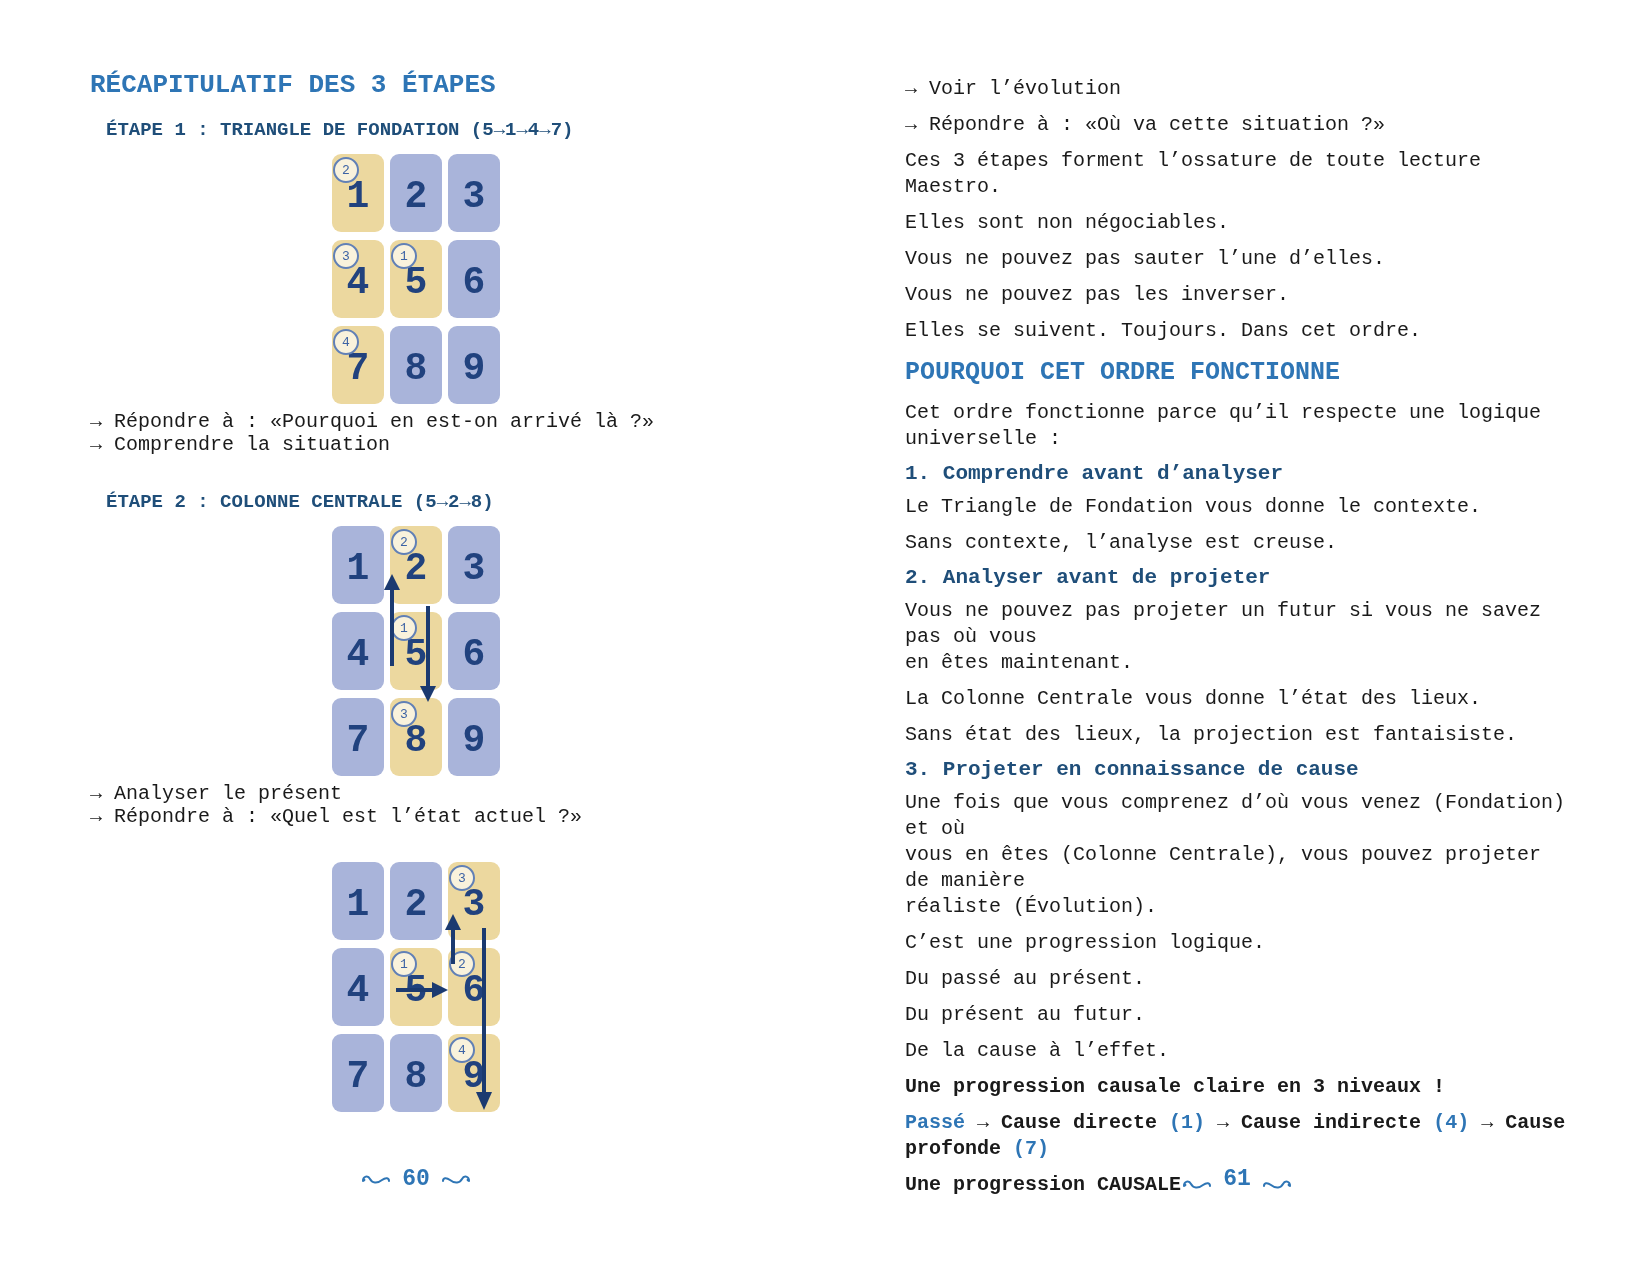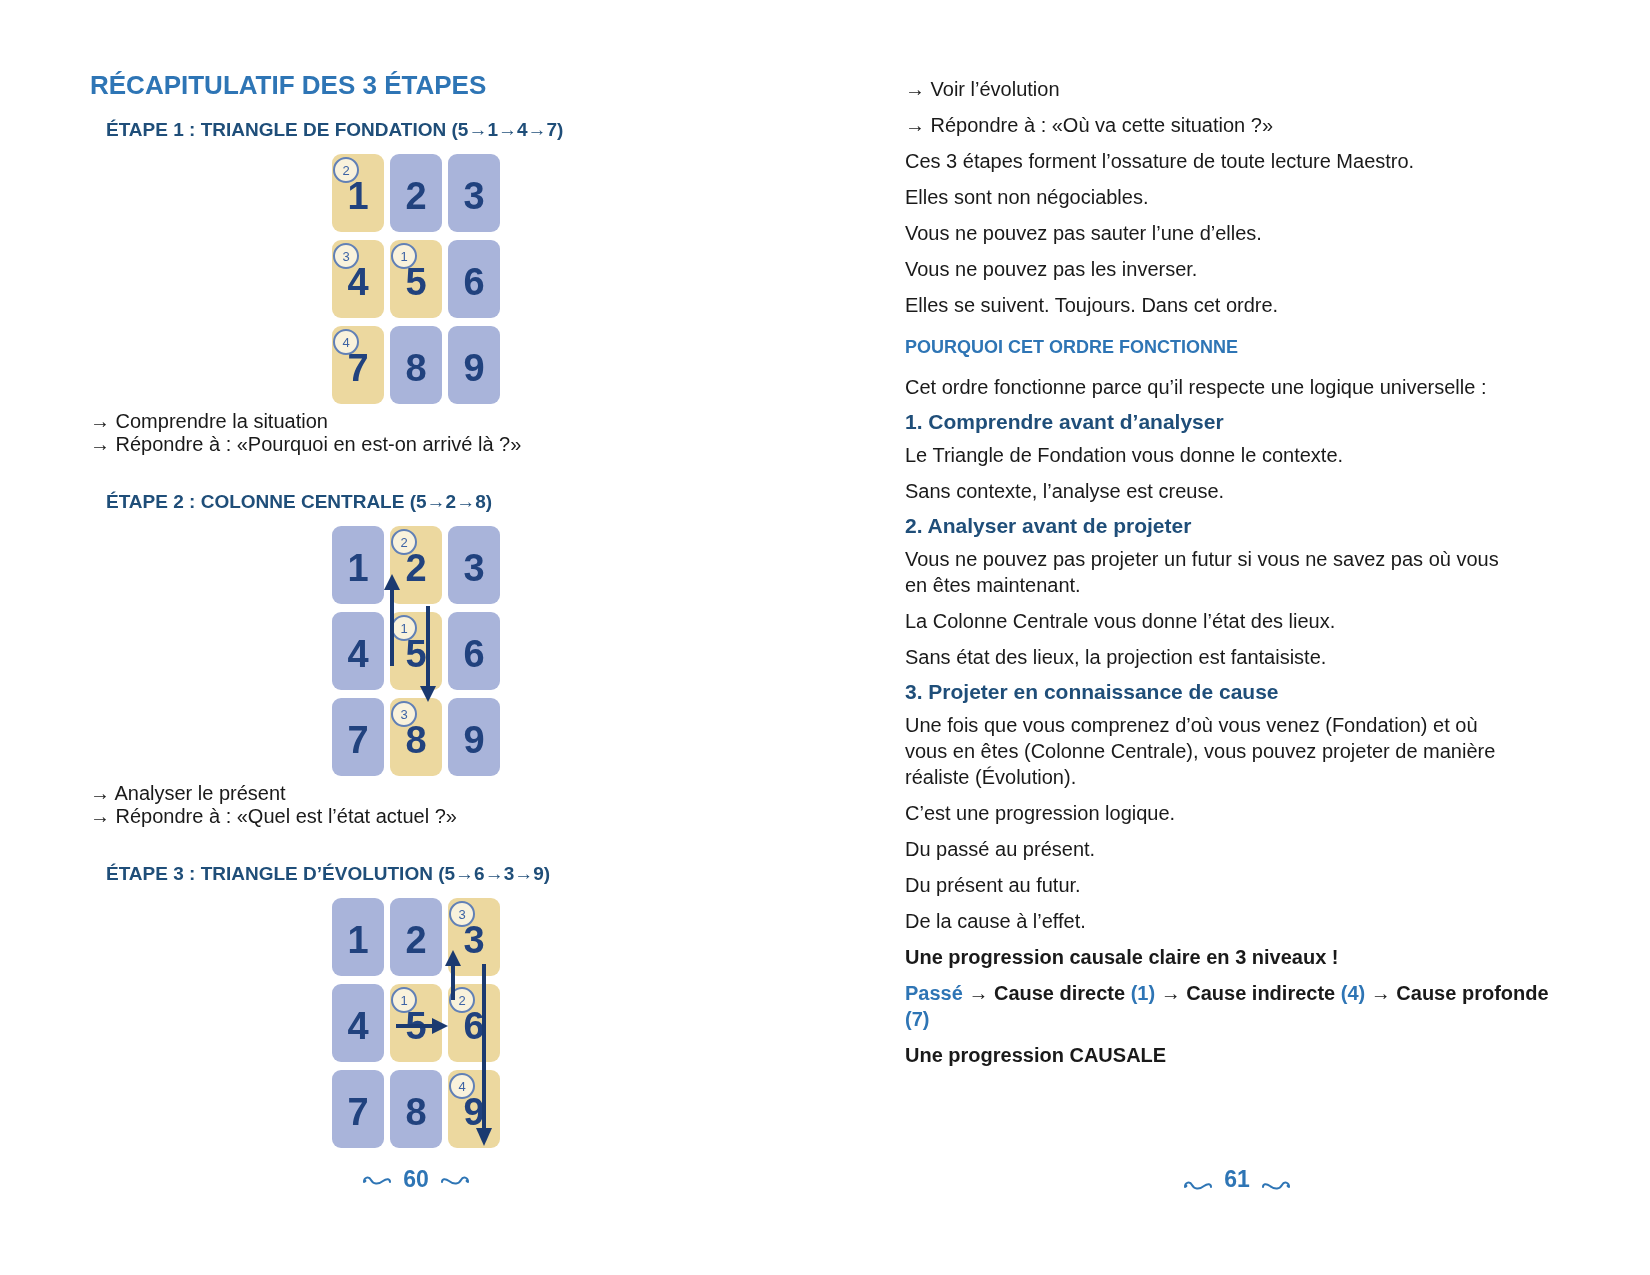--- a/index.html
+++ b/index.html
@@ -10,21 +10,21 @@
     --card_number_navy:#21427e;
     --badge_bg:#f9f2dc;
     --badge_border:#6180b6;
     --badge_text:#3d63a5;
     --arrow_navy:#1b3a70;
     --body_ink:#1a1a1a;
   }
   html,body{margin:0;padding:0;background:#ffffff;}
   .spread{
     position:relative;width:1650px;height:1275px;background:#ffffff;overflow:hidden;
-    font-family:Liberation Sans, sans-serif;color:var(--body_ink);
+    font-family:Liberation Mono, monospace;color:var(--body_ink);
   }
   
   .page-left{position:absolute;left:90px;top:70px;width:620px;}
   .lp-title{font-size:26px;line-height:30px;font-weight:bold;color:var(--heading_blue);margin:0 0 18px 0;}
   .step-section{margin:0 0 34px 0;}
   .step-heading{font-size:19px;line-height:24px;font-weight:bold;color:var(--heading_dark_blue);margin:0 0 12px 16px;}
   .grid{position:relative;width:168px;height:250px;margin:0 0 0 242px;}
   .card{
     position:absolute;width:52px;height:78px;border-radius:9px;background:var(--card_blue);
     display:flex;align-items:center;justify-content:center;
@@ -38,21 +38,21 @@
     background:var(--badge_bg);border:2px solid var(--badge_border);
     display:flex;align-items:center;justify-content:center;
     font-size:13px;color:var(--badge_text);
   }
   .arrow-svg{position:absolute;left:0;top:0;pointer-events:none;}
   .notes{margin:6px 0 0 0;}
   .notes p{margin:0;font-size:20px;line-height:23px;}
   
   .page-right{position:absolute;left:905px;top:76px;width:672px;}
   .page-right p{margin:0 0 10px 0;font-size:20px;line-height:26px;white-space:pre-line;}
-  .rp-title{font-size:18px;line-height:30px;font-weight:bold;color:var(--heading_blue);margin:14px 0 12px 0;}
+  .rp-title{font-size:25px;line-height:30px;font-weight:bold;color:var(--heading_blue);margin:14px 0 12px 0;}
   .sub-heading{font-size:21px;line-height:24px;font-weight:bold;color:var(--heading_dark_blue);margin:6px 0 8px 0;}
   .emph{font-weight:bold;}
   .causal{font-weight:bold;white-space:nowrap;font-size:19.5px;}
   .causal .blue{color:var(--heading_blue);}
   .closing{font-weight:bold;}
   
   .footer{
     position:absolute;top:1166px;width:168px;display:flex;align-items:center;justify-content:center;gap:10px;
     color:var(--heading_blue);
   }
@@ -98,22 +98,22 @@
             <span class="badge">4</span>
           </div>
           <div class="card" style="left: 58px; top: 172px;">
             <span class="num">8</span>
           </div>
           <div class="card" style="left: 116px; top: 172px;">
             <span class="num">9</span>
           </div>
         </div>
       <div class="notes">
+        <p>→ Répondre à : «Pourquoi en est-on arrivé là ?»</p>
         <p>→ Comprendre la situation</p>
-        <p>→ Répondre à : «Pourquoi en est-on arrivé là ?»</p>
       </div>
     </div>
 
     <div class="step-section">
       <h2 class="step-heading">ÉTAPE 2 : COLONNE CENTRALE (5→2→8)</h2>
       <div class="grid">
           <div class="card" style="left: 0px; top: 0px;">
             <span class="num">1</span>
           </div>
           <div class="card hl" style="left: 58px; top: 0px;">
@@ -152,21 +152,20 @@
             <polygon points="96,176 88,160 104,160" fill="#1b3a70"></polygon>
           </svg>
         </div>
       <div class="notes">
         <p>→ Analyser le présent</p>
         <p>→ Répondre à : «Quel est l’état actuel ?»</p>
       </div>
     </div>
 
     <div class="step-section">
-      <h2 class="step-heading">ÉTAPE 3 : TRIANGLE D’ÉVOLUTION (5→6→3→9)</h2>
       <div class="grid">
           <div class="card" style="left: 0px; top: 0px;">
             <span class="num">1</span>
           </div>
           <div class="card" style="left: 58px; top: 0px;">
             <span class="num">2</span>
           </div>
           <div class="card hl" style="left: 116px; top: 0px;">
             <span class="num">3</span>
             <span class="badge">3</span>

